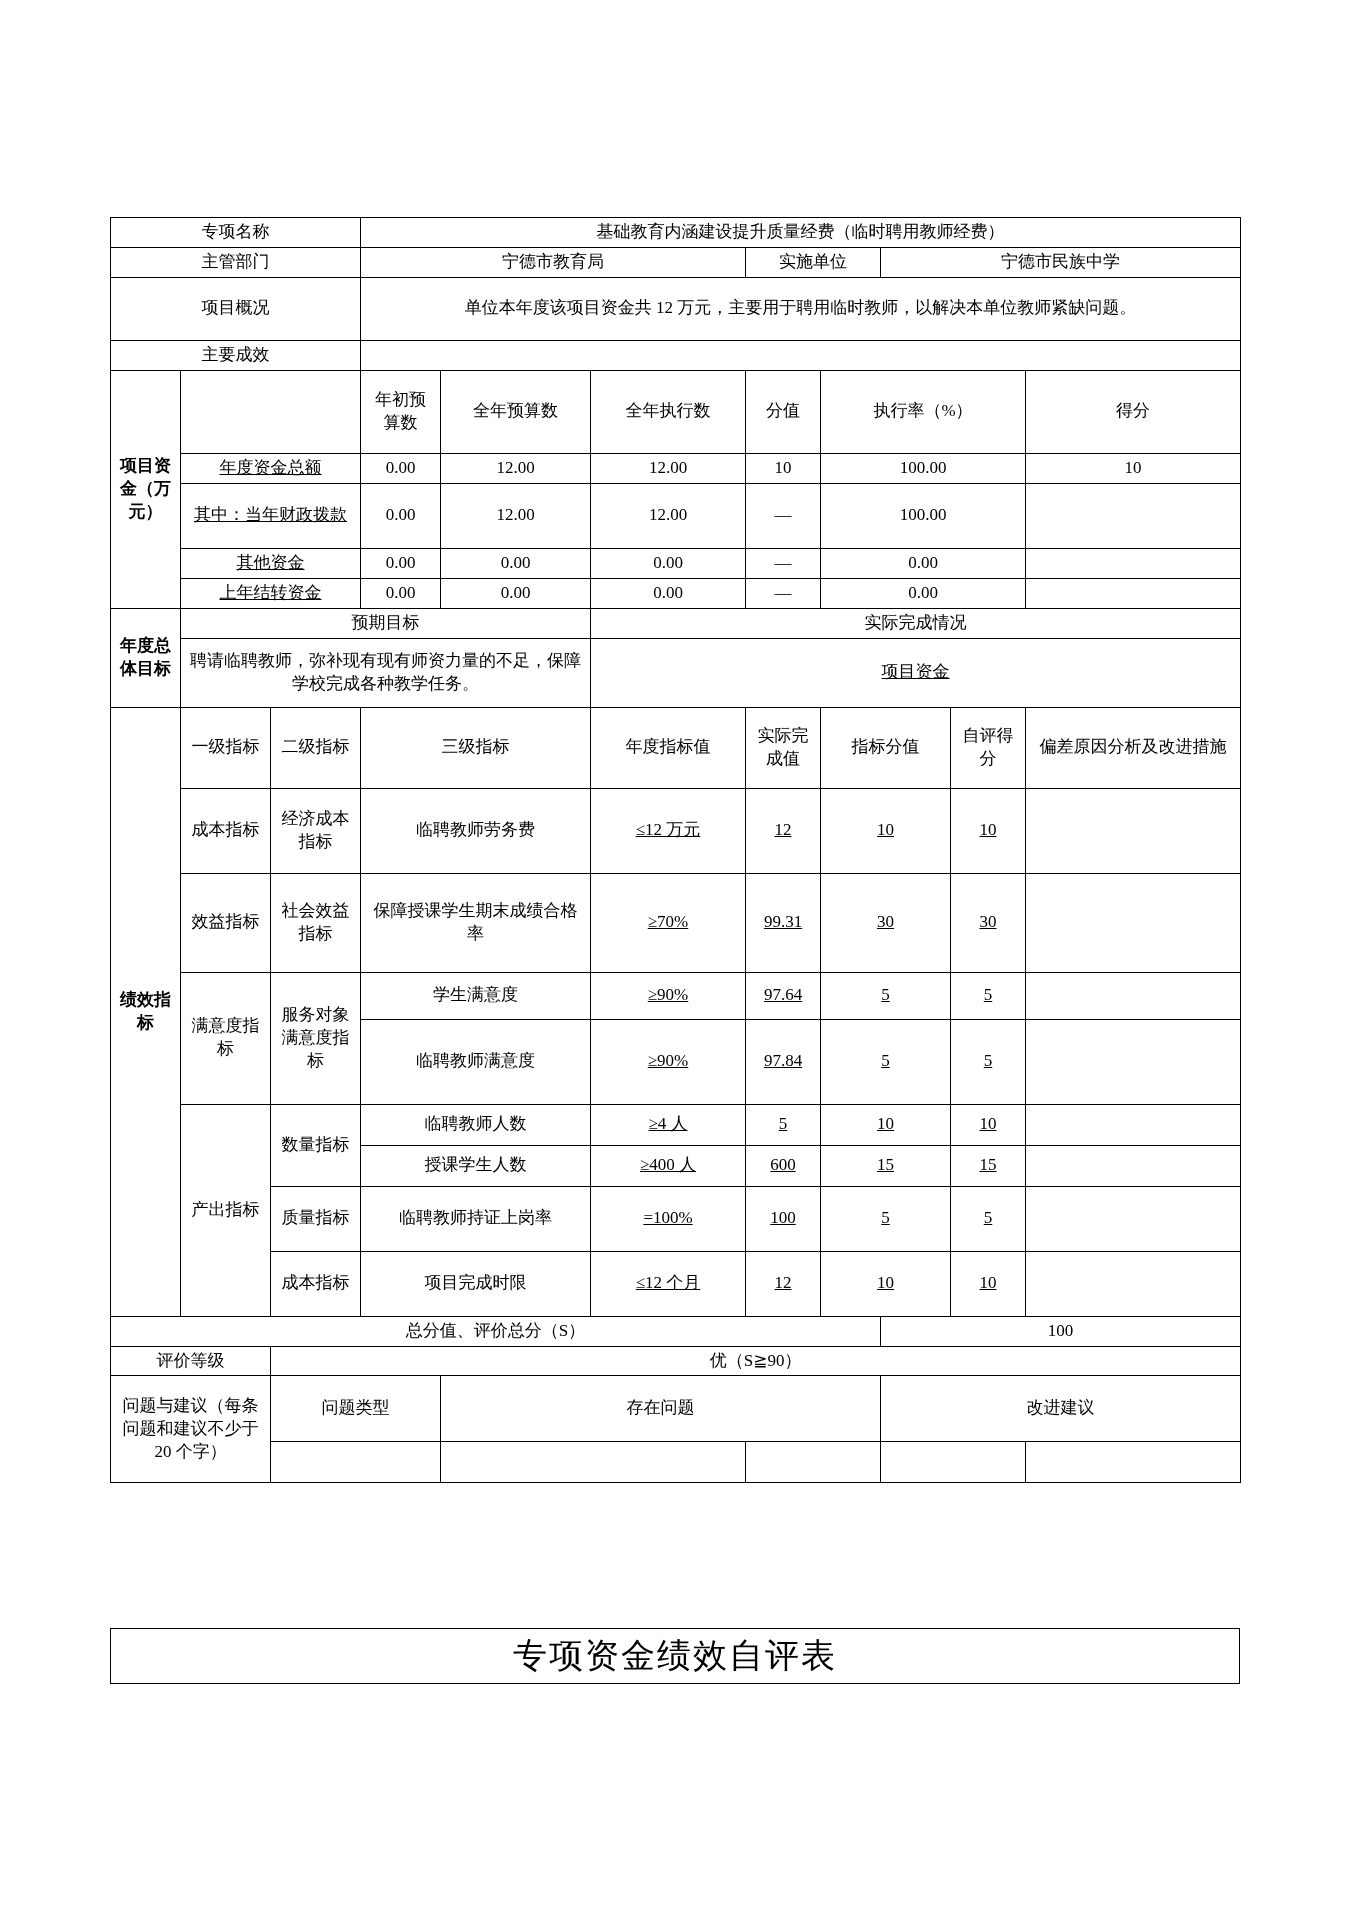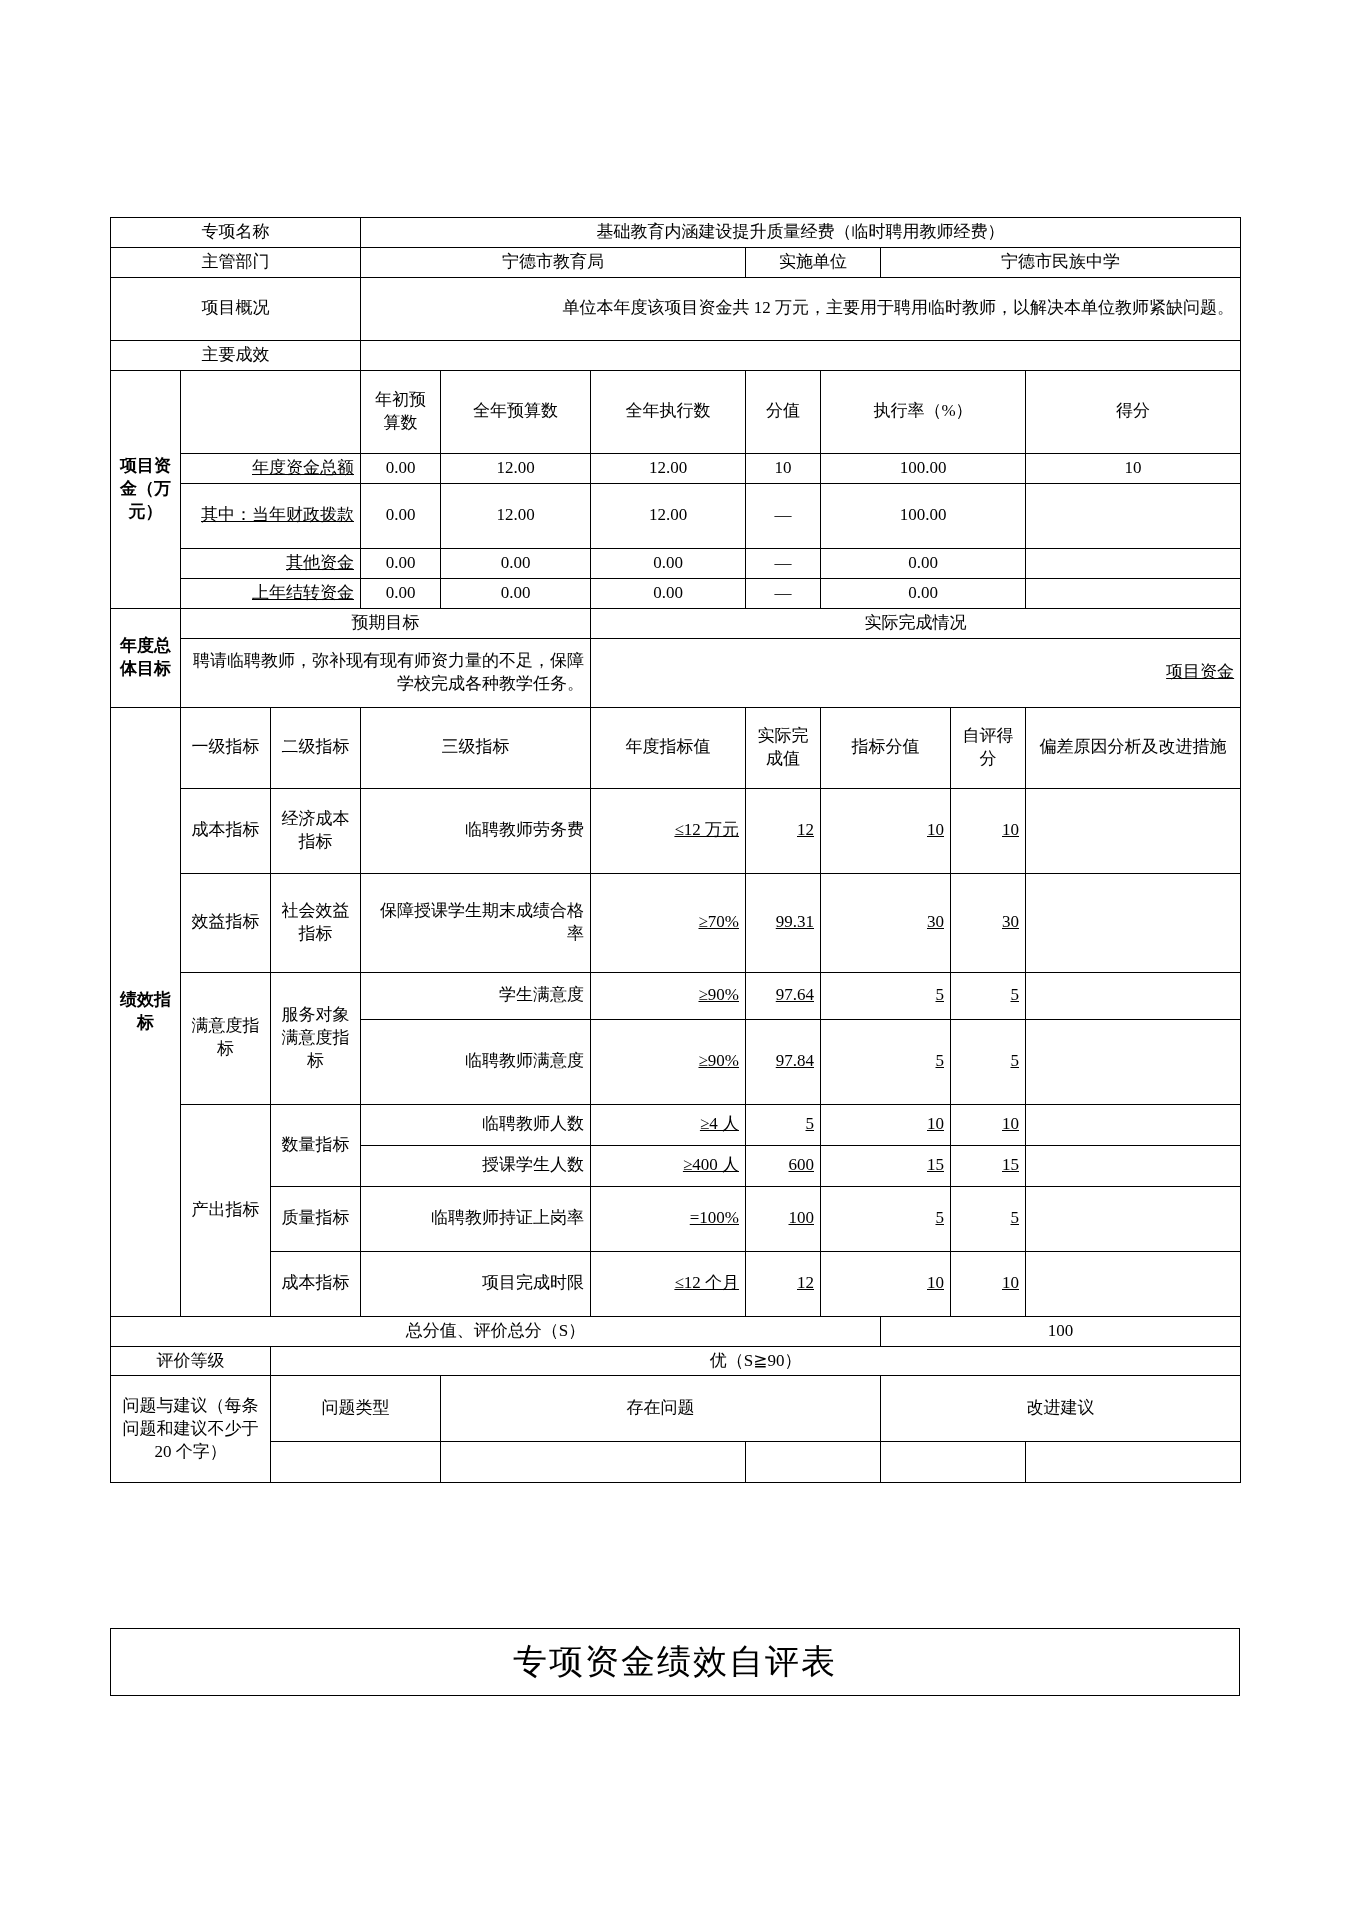--- a/index.html
+++ b/index.html
@@ -34,30 +34,30 @@
   }
   table.main td {
     border: 1px solid #000000;
     padding: 3px 6px;
     font-size: 17px;
     line-height: 1.35;
     vertical-align: middle;
     word-wrap: break-word;
   }
   .c { text-align: center; }
-  .l { text-align: right; }
+  .l { text-align: center; }
   .big { font-size: 22px; }
   .pad-l { padding-left: 10px; text-decoration: underline; }
 
   .title-box {
     position: absolute;
     left: 110px;
     top: 1628px;
     width: 1130px;
-    height: 68px;
+    height: 56px;
     border: 1px solid #000000;
     box-sizing: border-box;
     display: flex;
     align-items: center;
     justify-content: center;
   }
   .title-box .t {
     font-size: 34px;
     letter-spacing: 2px;
   }

